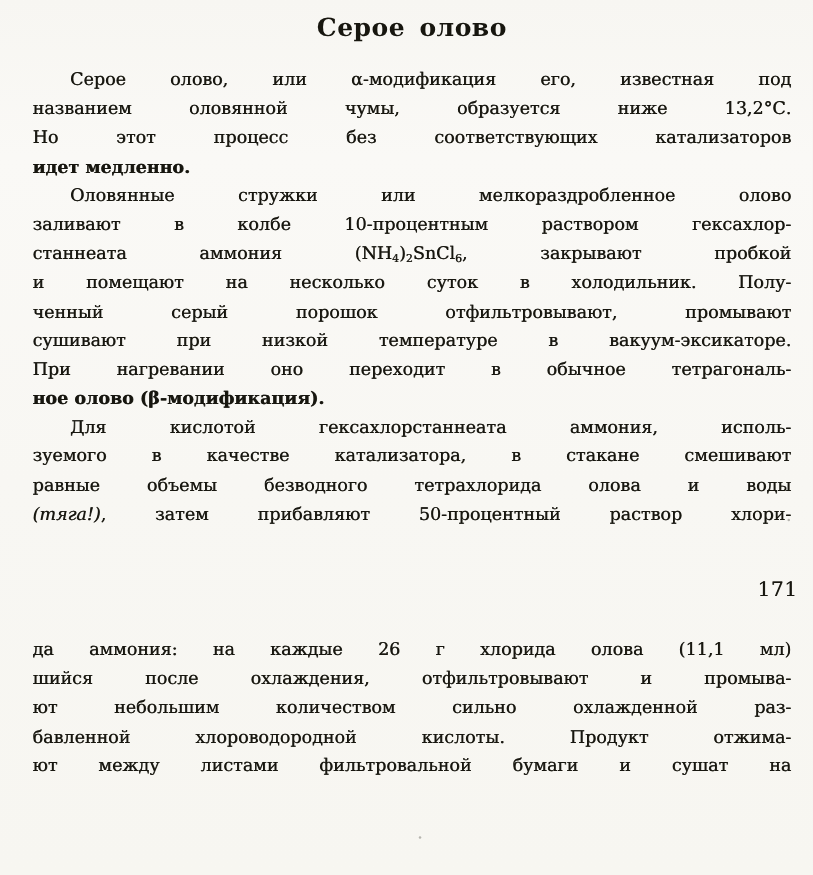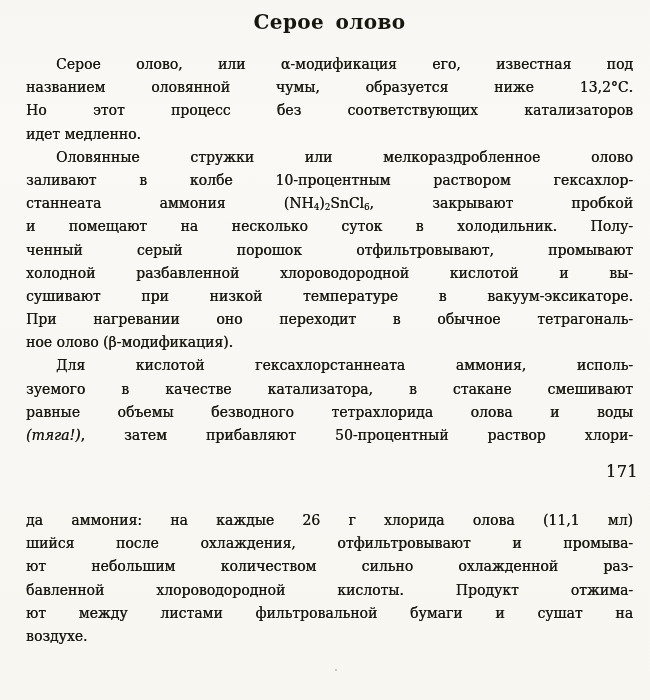--- a/index.html
+++ b/index.html
@@ -45,20 +45,21 @@
   .line {
     text-align: justify;
     text-align-last: justify;
     height: 23.2px;
     overflow: hidden;
     white-space: normal;
   }
   .line.indent { text-indent: 30px; }
   .line.lastline {
     text-align-last: left;
+    font-weight: bold;
   }
   .it { font-style: italic; }
   .sub {
     font-size: 0.62em;
     vertical-align: -0.28em;
   }
   .pagenum {
     position: absolute;
     top: 462px;
     right: 12px;
@@ -87,37 +88,35 @@
   <div class="block block-top">
       <div class="line indent"><span>Серое олово, или α-модификация его, известная под</span></div>
       <div class="line"><span>названием оловянной чумы, образуется ниже 13,2°С.</span></div>
       <div class="line"><span>Но этот процесс без соответствующих катализаторов</span></div>
       <div class="line lastline"><span>идет медленно.</span></div>
       <div class="line indent"><span>Оловянные стружки или мелкораздробленное олово</span></div>
       <div class="line"><span>заливают в колбе 10-процентным раствором гексахлор-</span></div>
       <div class="line"><span>станнеата аммония (NH</span><span class="sub">4</span><span>)</span><span class="sub">2</span><span>SnCl</span><span class="sub">6</span><span>, закрывают пробкой</span></div>
       <div class="line"><span>и помещают на несколько суток в холодильник. Полу-</span></div>
       <div class="line"><span>ченный серый порошок отфильтровывают, промывают</span></div>
-      <div class="line"><span>холодной разбавленной хлороводородной кислотой и вы-</span></div>
       <div class="line"><span>сушивают при низкой температуре в вакуум-эксикаторе.</span></div>
       <div class="line"><span>При нагревании оно переходит в обычное тетрагональ-</span></div>
       <div class="line lastline"><span>ное олово (β-модификация).</span></div>
       <div class="line indent"><span>Для кислотой гексахлорстаннеата аммония, исполь-</span></div>
       <div class="line"><span>зуемого в качестве катализатора, в стакане смешивают</span></div>
       <div class="line"><span>равные объемы безводного тетрахлорида олова и воды</span></div>
       <div class="line"><span class="it">(тяга!)</span><span>, затем прибавляют 50-процентный раствор хлори-</span></div>
     </div>
 
   <div class="pagenum">171</div>
 
   <div class="block block-bottom">
       <div class="line"><span>да аммония: на каждые 26 г хлорида олова (11,1 мл)</span></div>
       <div class="line"><span>шийся после охлаждения, отфильтровывают и промыва-</span></div>
       <div class="line"><span>ют небольшим количеством сильно охлажденной раз-</span></div>
       <div class="line"><span>бавленной хлороводородной кислоты. Продукт отжима-</span></div>
       <div class="line"><span>ют между листами фильтровальной бумаги и сушат на</span></div>
-      <div class="line lastline"><span>воздухе.</span></div>
     </div>
 
   <div class="speck s1"></div>
   <div class="speck s2"></div>
   <div class="speck s3"></div>
 </div>
 
 </body></html>

